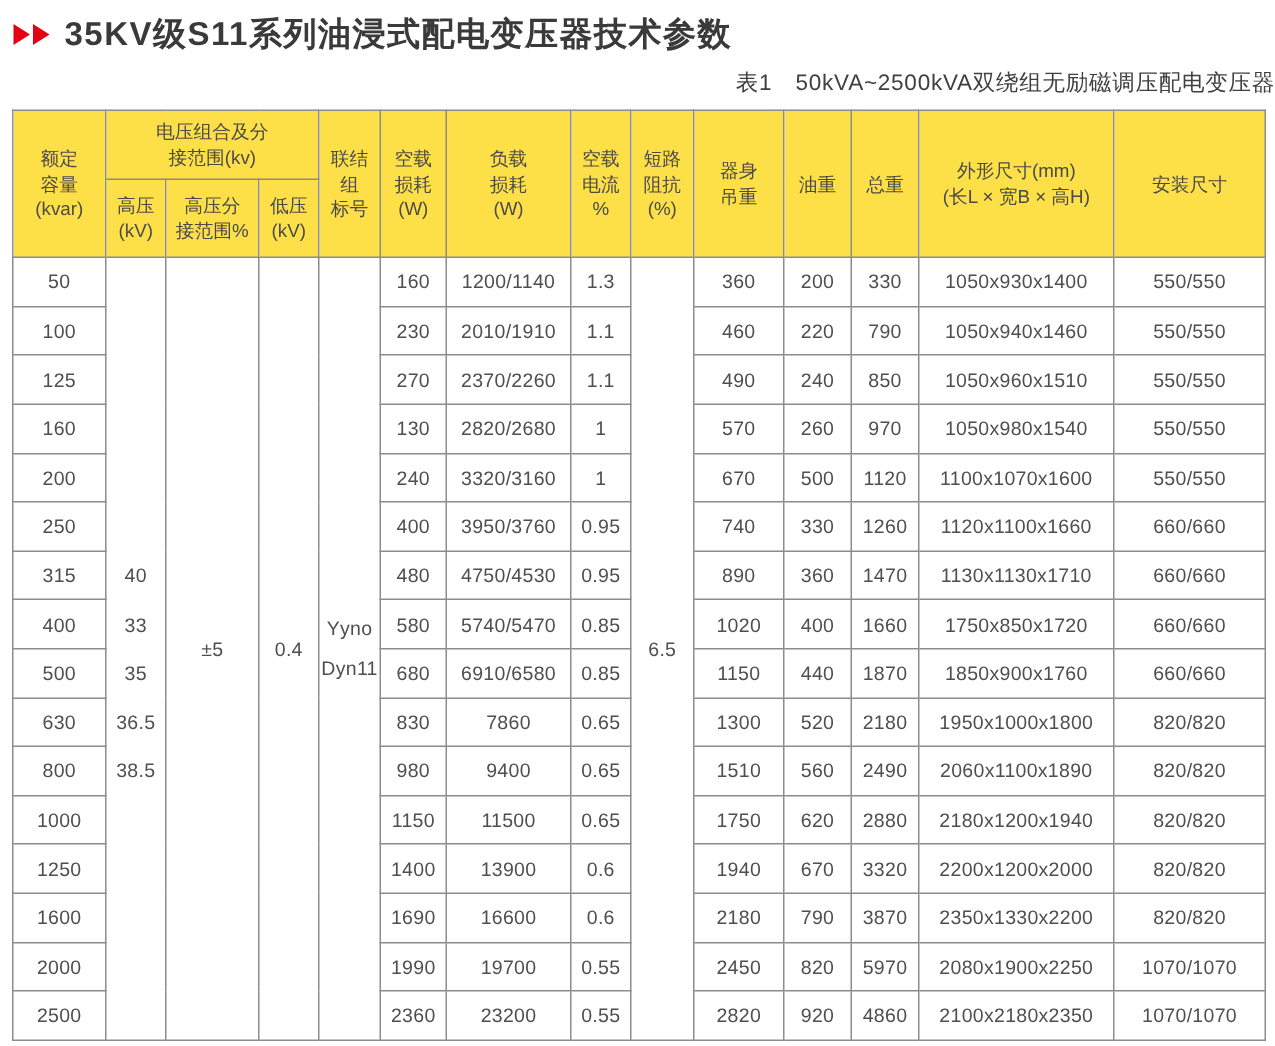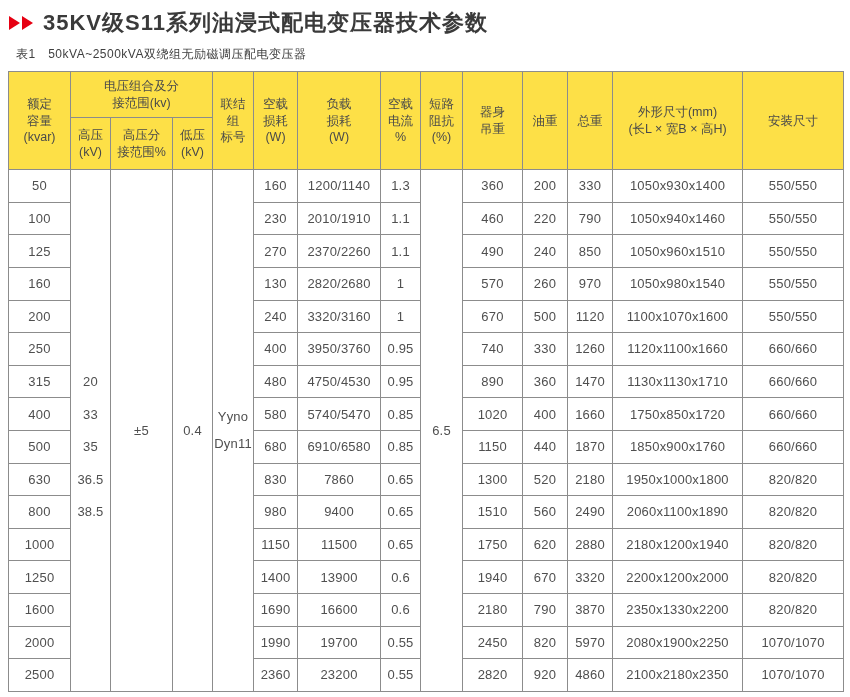--- a/index.html
+++ b/index.html
@@ -17,21 +17,21 @@
     border-left:11px solid #e60012;
     border-top:7px solid transparent;
     border-bottom:7px solid transparent;
     margin-right:2px;
   }
   .page-title {
     margin:0 0 0 8px; font-size:22px; font-weight:bold;
     color:#3a3a3a; letter-spacing:1px; line-height:1.1;
   }
   .subtitle {
-    margin:11px 0 8px 16px; font-size:12px; color:#3f3f3f; letter-spacing:0.5px;
+    margin:11px 0 8px 16px; font-size:15px; color:#3f3f3f; letter-spacing:0.5px;text-align:right;
   }
 
   
   table.spec {
     border-collapse:collapse; table-layout:fixed;
     margin-left:8px; width:835px;
   }
   .spec th, .spec td {
     border:1px solid #8c8c8c;
     text-align:center; vertical-align:middle;
@@ -125,21 +125,21 @@
         <tr>
           <td>50</td>
           <td rowspan="16">
             <div class="hv-grid">
               <div></div>
               <div></div>
               <div></div>
               <div></div>
               <div></div>
               <div></div>
-              <div>20</div>
+              <div>40</div>
               <div>33</div>
               <div>35</div>
               <div>36.5</div>
               <div>38.5</div>
               <div></div>
               <div></div>
               <div></div>
               <div></div>
               <div></div>
             </div>

